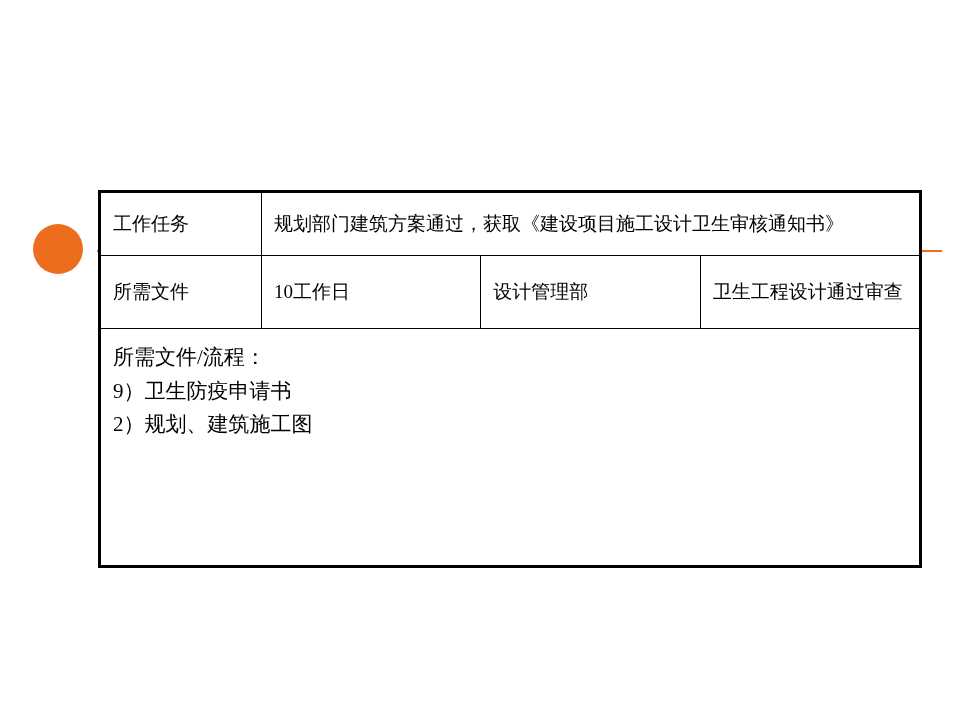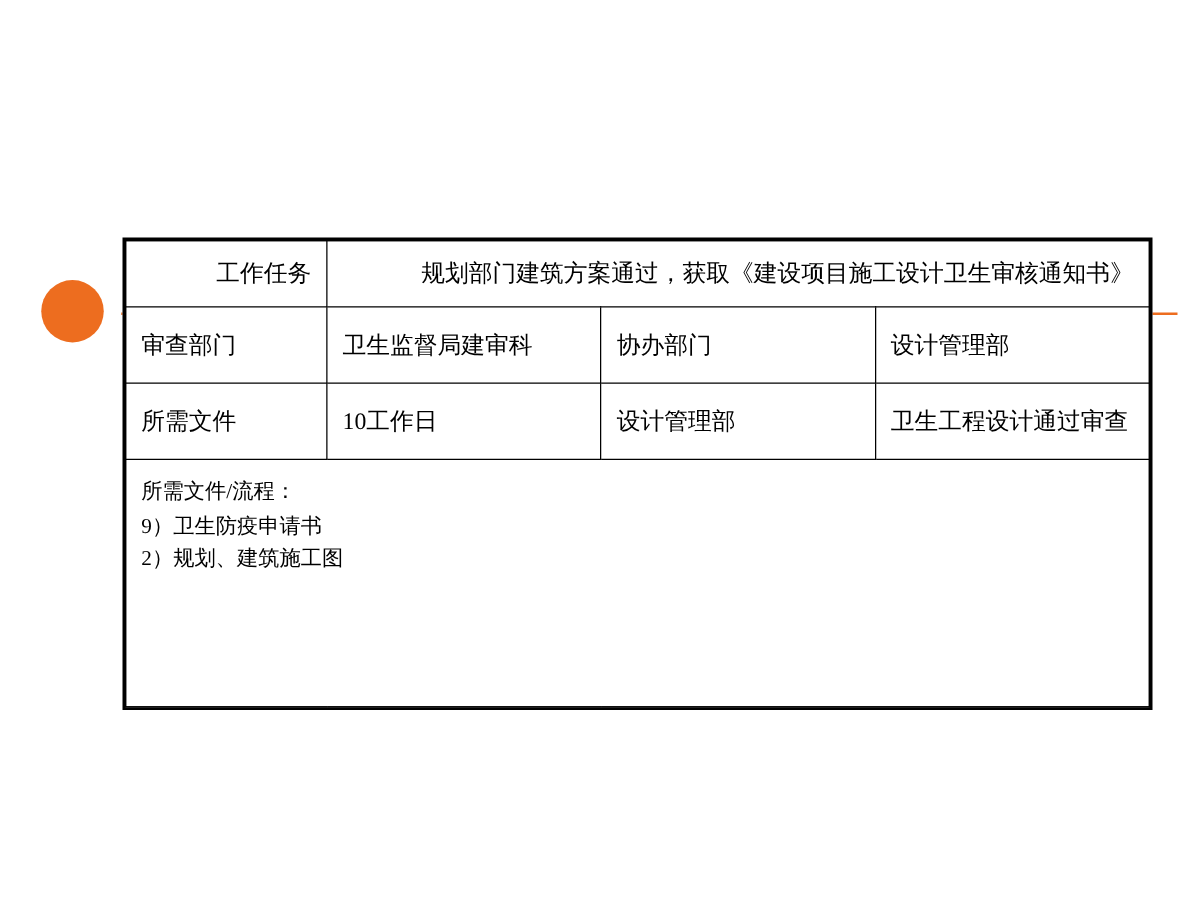--- a/index.html
+++ b/index.html
@@ -69,32 +69,32 @@
     border-collapse: collapse;
     table-layout: fixed;
   }
   table.main td {
     border: 1px solid #000;
     padding: 0 12px;
     font-size: 19px;
     color: #000;
     vertical-align: middle;
   }
-  table.main tr.r1 td { height: 48px; text-align: right; }
+  table.main tr.r1 td { height: 48px; }
   table.main tr.r2 td { height: 56px; }
   table.main tr.r3 td { height: 56px; }
   table.main tr.r4 td { height: 172px; vertical-align: top; padding-top: 12px; }
   table.main tr.r5 td { height: 44px; }
 
   .c-label { width: 136px; }
   .c-mid-label { width: 130px; }
 
   .doclist {
     line-height: 1.55;
-    font-size: 17px;
+    font-size: 21px;
   }
   .doclist .hdr { margin-bottom: 2px; }
 
   
   .tbl-wrap::after {
     content: "";
     position: absolute;
     inset: 0;
     border: 1px solid #000;
     pointer-events: none;
@@ -109,26 +109,20 @@
   <div class="title-rule"></div>
 </div>
 
 <div class="tbl-wrap">
   <table class="main">
     <tbody>
         <tr class="r1">
       <td class="c-label">工作任务</td>
       <td colspan="3">规划部门建筑方案通过，获取《建设项目施工设计卫生审核通知书》</td>
     </tr>
-    <tr class="r2">
-      <td class="c-label">审查部门</td>
-      <td>卫生监督局建审科</td>
-      <td class="c-mid-label">协办部门</td>
-      <td>设计管理部</td>
-    </tr>
     <tr class="r3">
       <td class="c-label">所需文件</td>
       <td>10工作日</td>
       <td class="c-mid-label">设计管理部</td>
       <td>卫生工程设计通过审查</td>
     </tr>
     <tr class="r4">
       <td colspan="4">
         <div class="doclist">
           <div class="hdr">所需文件/流程：</div>

